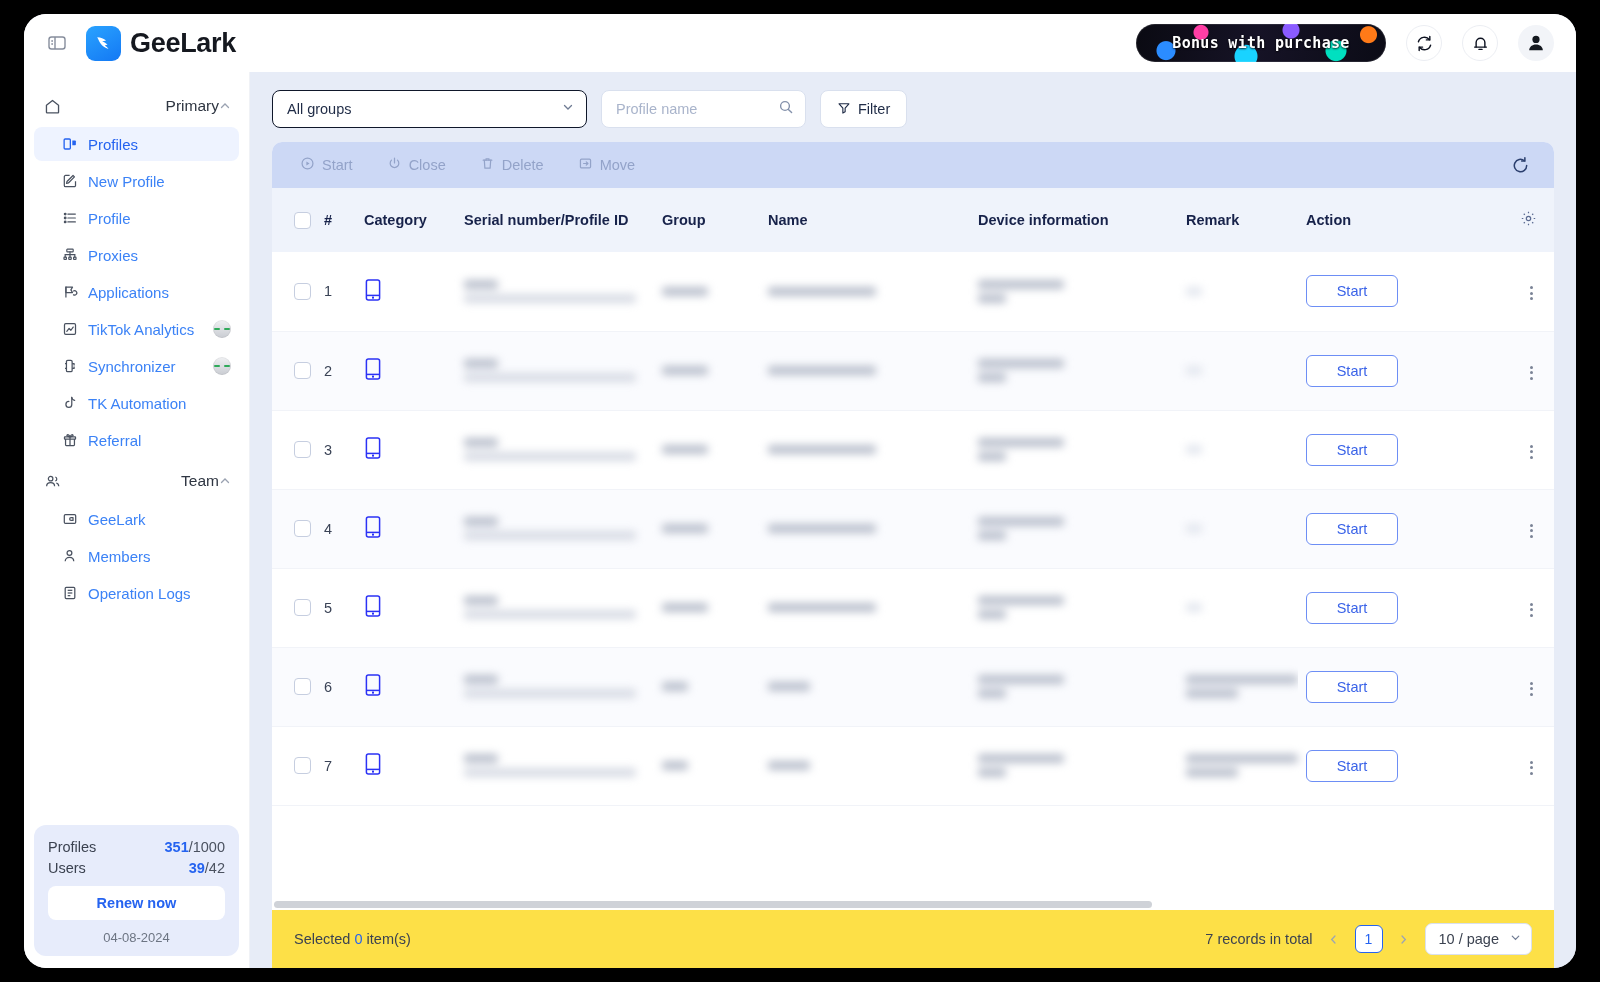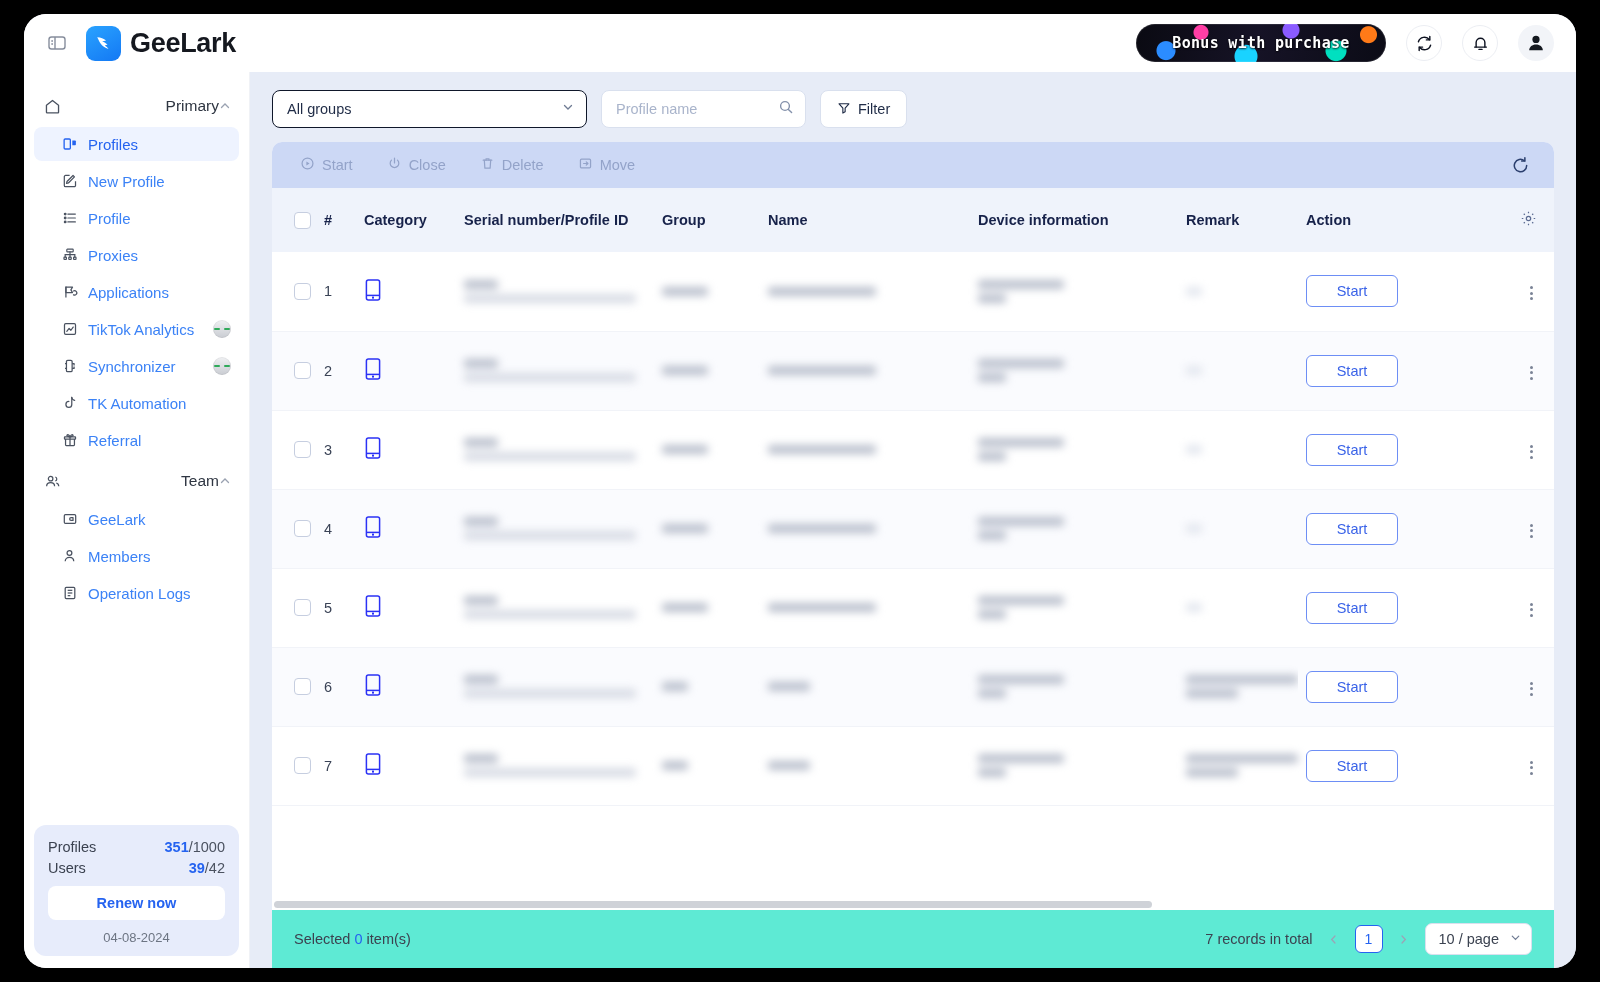--- a/index.html
+++ b/index.html
@@ -278,21 +278,21 @@
   }
   .hscroll-thumb {
     position: absolute; left: 2px; top: 1px;
     width: 878px; height: 7px; border-radius: 4px; background: #cfd2d8;
     cursor: pointer;
   }
 
   
   .footer {
     height: 58px; flex: 0 0 58px;
-    background: #5eead4;
+    background: #fde047;
     display: flex; align-items: center;
     padding: 0 22px;
   }
   .sel-text { font-size: 14.5px; color: #3b4250; }
   .sel-text b { color: #2563f0; font-weight: 400; }
   .pager { margin-left: auto; display: flex; align-items: center; gap: 10px; }
   .pg-total { font-size: 14.5px; color: #3b4250; }
   .pg-arrow {
     width: 22px; height: 28px; display: flex; align-items: center; justify-content: center;
     color: #9aa3b5; cursor: pointer; font-size: 13px;

